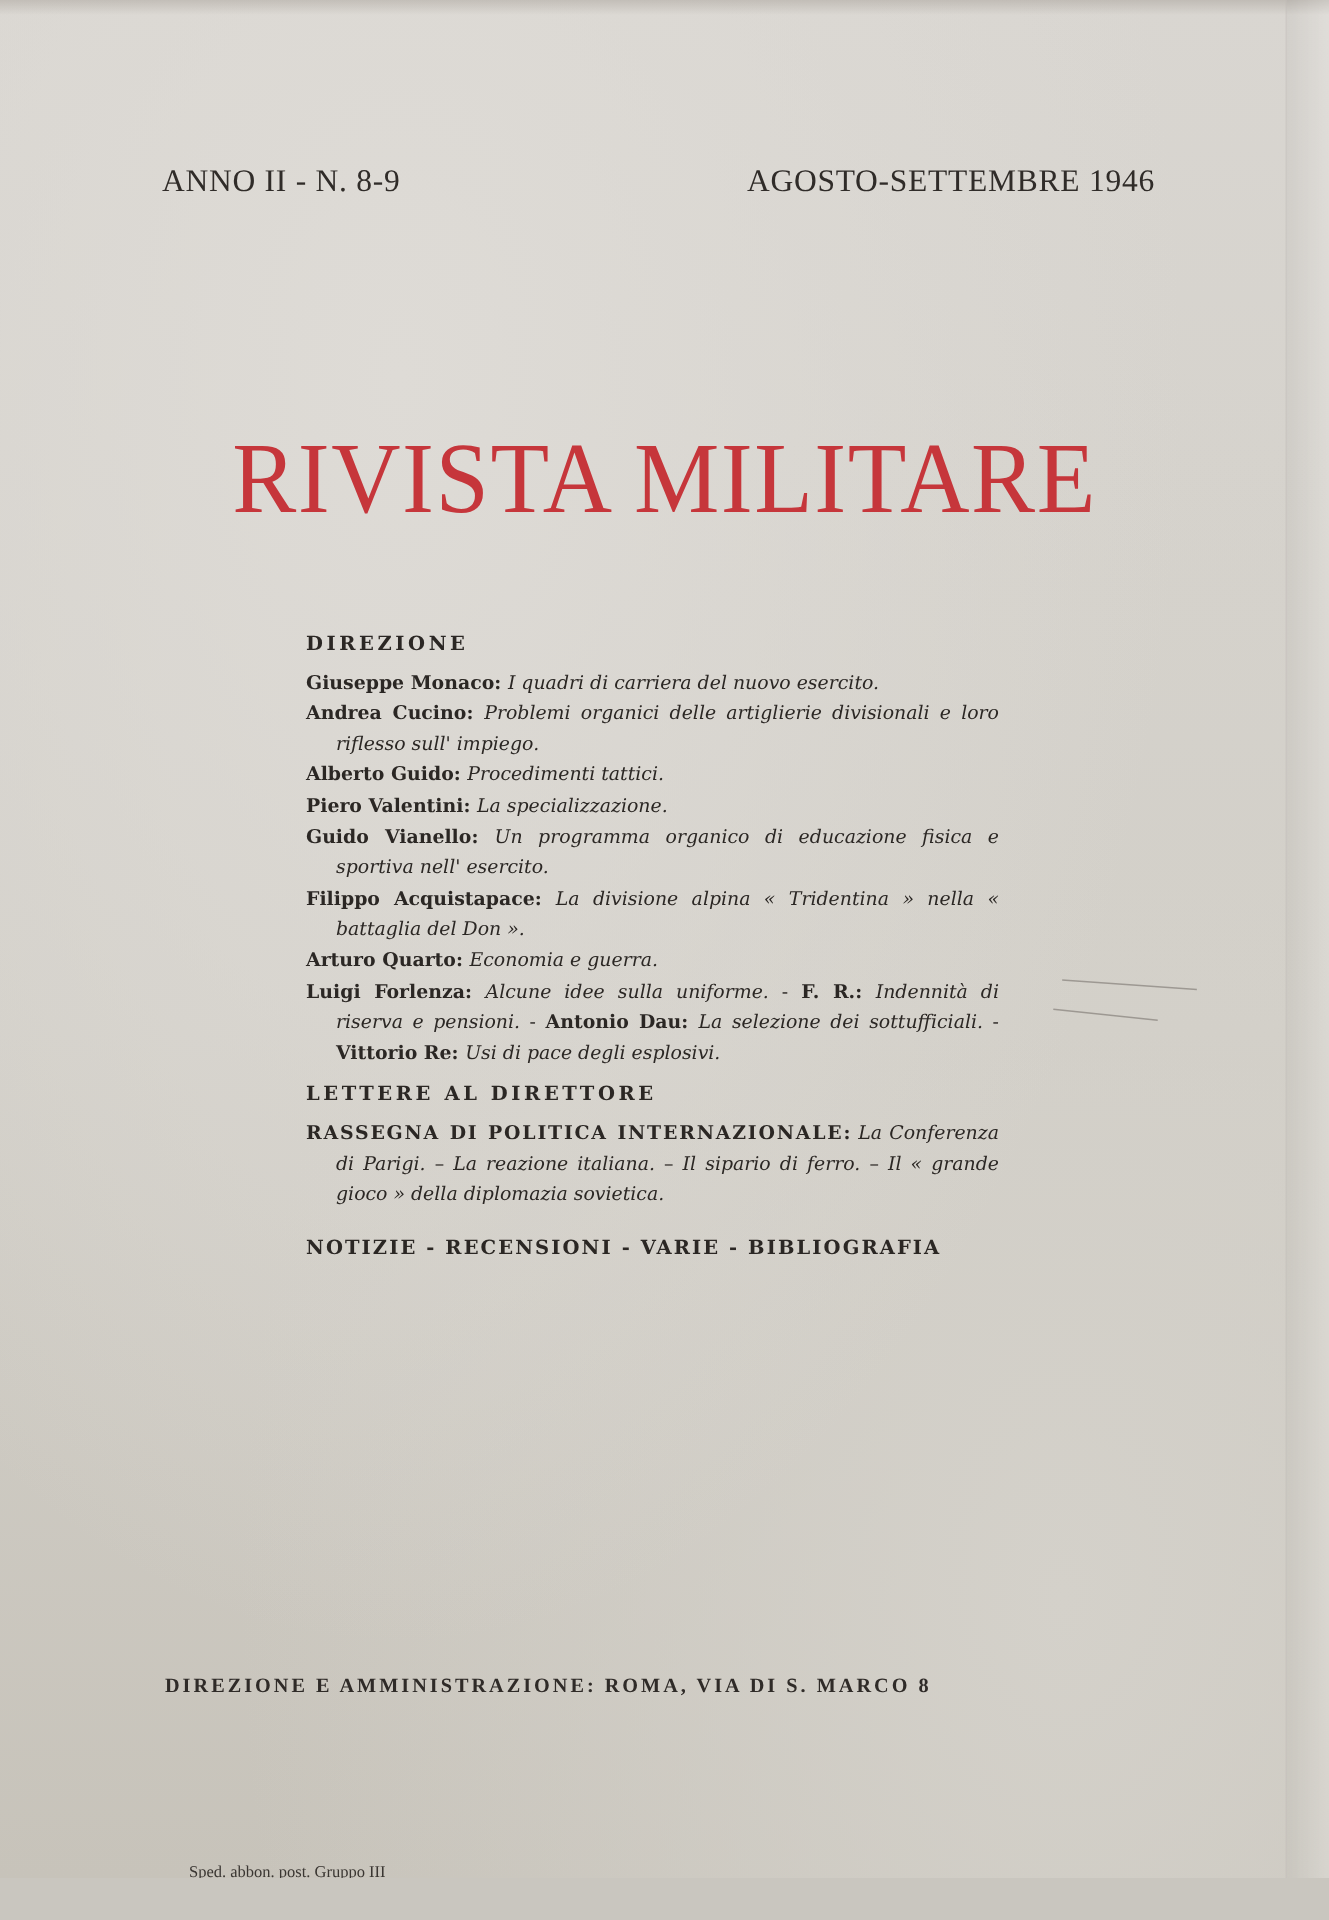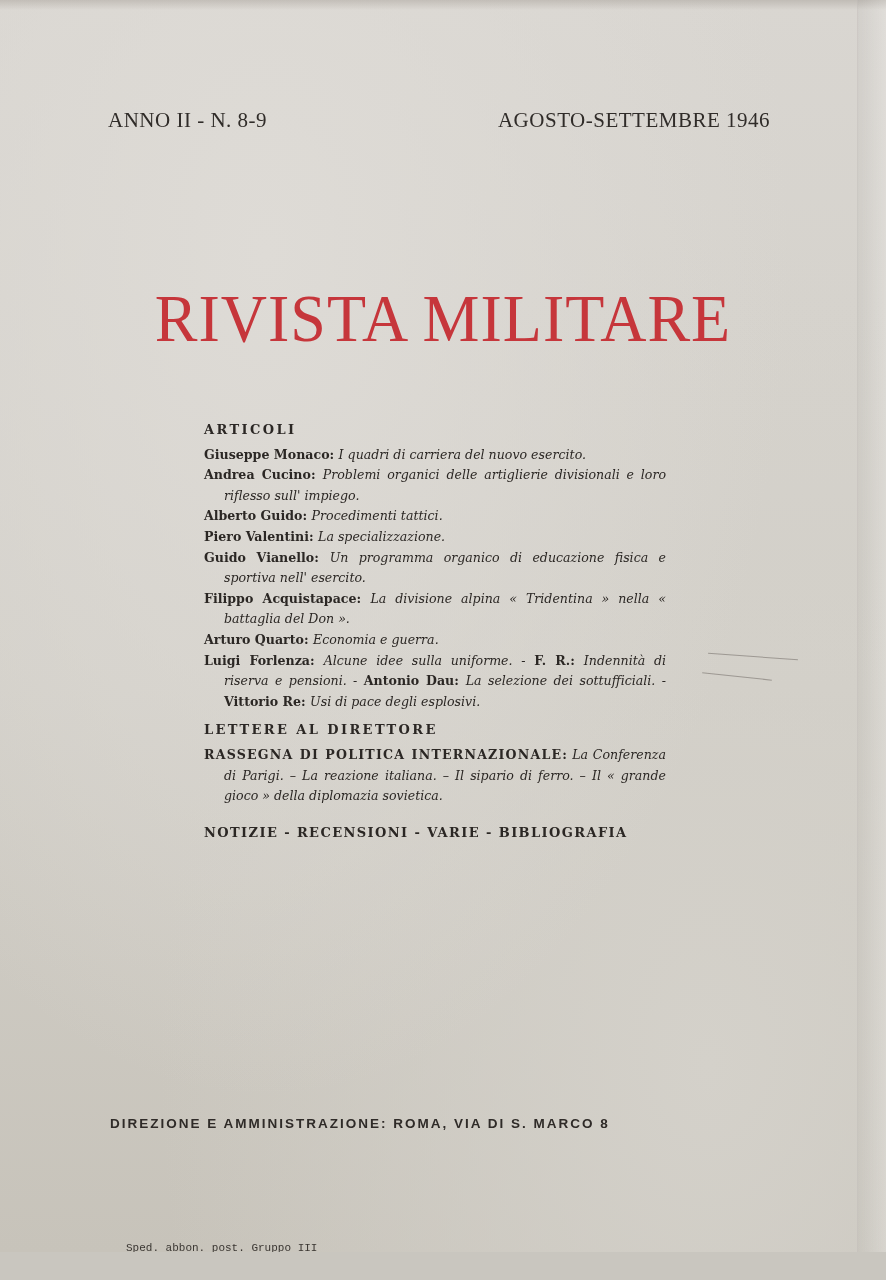--- a/index.html
+++ b/index.html
@@ -51,27 +51,27 @@
     .entry { text-indent: -20px; padding-left: 20px; text-align: justify; }
     .author { font-weight: bold; }
     .work { font-style: italic; }
     .rubric { font-weight: bold; letter-spacing: 1.2px; }
     .final-line {
       font-weight: bold; letter-spacing: 1.4px; font-size: 13px; margin-top: 16px;
       white-space: nowrap;
     }
     .footer {
       position: absolute; top: 1116px; left: 110px;
-      font-family: Liberation Sans, sans-serif; font-weight: bold;
+      font-family: Liberation Serif, serif; font-weight: bold;
       font-size: 13.5px; letter-spacing: 2px; color: #2f2b28;
       white-space: nowrap;
     }
     .postal {
       position: absolute; top: 1242px; left: 126px;
-      font-family: Liberation Mono, monospace; font-size: 11px; color: #3a3632;
+      font-family: Liberation Serif, serif; font-size: 11px; color: #3a3632;
     }
     .crease {
       position: absolute; left: 700px; top: 650px; width: 100px; height: 30px;
     }
     .crease i {
       position: absolute; display: block; height: 1px; background: rgba(90,85,80,0.45);
     }
   </style>
 </head>
 <body>
@@ -81,21 +81,21 @@
   <div class="right-strip"></div>
 
   <div class="header-line">
     <span>ANNO II - N. 8-9</span>
     <span>AGOSTO-SETTEMBRE 1946</span>
   </div>
 
   <div class="title">RIVISTA MILITARE</div>
 
   <div class="toc">
-    <div class="sec-head first">ARTICOLI</div>
+    <div class="sec-head first">DIREZIONE</div>
 
     <div class="entry"><span class="author">Giuseppe Monaco</span><b>: </b><span class="work">I quadri di carriera del nuovo esercito.</span></div>
     <div class="entry"><span class="author">Andrea Cucino</span><b>: </b><span class="work">Problemi organici delle artiglierie divisionali e loro riflesso sull' impiego.</span></div>
     <div class="entry"><span class="author">Alberto Guido</span><b>: </b><span class="work">Procedimenti tattici.</span></div>
     <div class="entry"><span class="author">Piero Valentini</span><b>: </b><span class="work">La specializzazione.</span></div>
     <div class="entry"><span class="author">Guido Vianello</span><b>: </b><span class="work">Un programma organico di educazione fisica e sportiva nell' esercito.</span></div>
     <div class="entry"><span class="author">Filippo Acquistapace</span><b>: </b><span class="work">La divisione alpina « Tridentina » nella « battaglia del Don ».</span></div>
     <div class="entry"><span class="author">Arturo Quarto</span><b>: </b><span class="work">Economia e guerra.</span></div>
 
     <div class="entry"><span class="author">Luigi Forlenza</span><b>: </b><span class="work">Alcune idee sulla uniforme.</span><span> - </span><span class="author">F. R.</span><b>: </b><span class="work">Indennità di riserva e pensioni.</span><span> - </span><span class="author">Antonio Dau</span><b>: </b><span class="work">La selezione dei sottufficiali.</span><span> - </span><span class="author">Vittorio Re</span><b>: </b><span class="work">Usi di pace degli esplosivi.</span></div>

